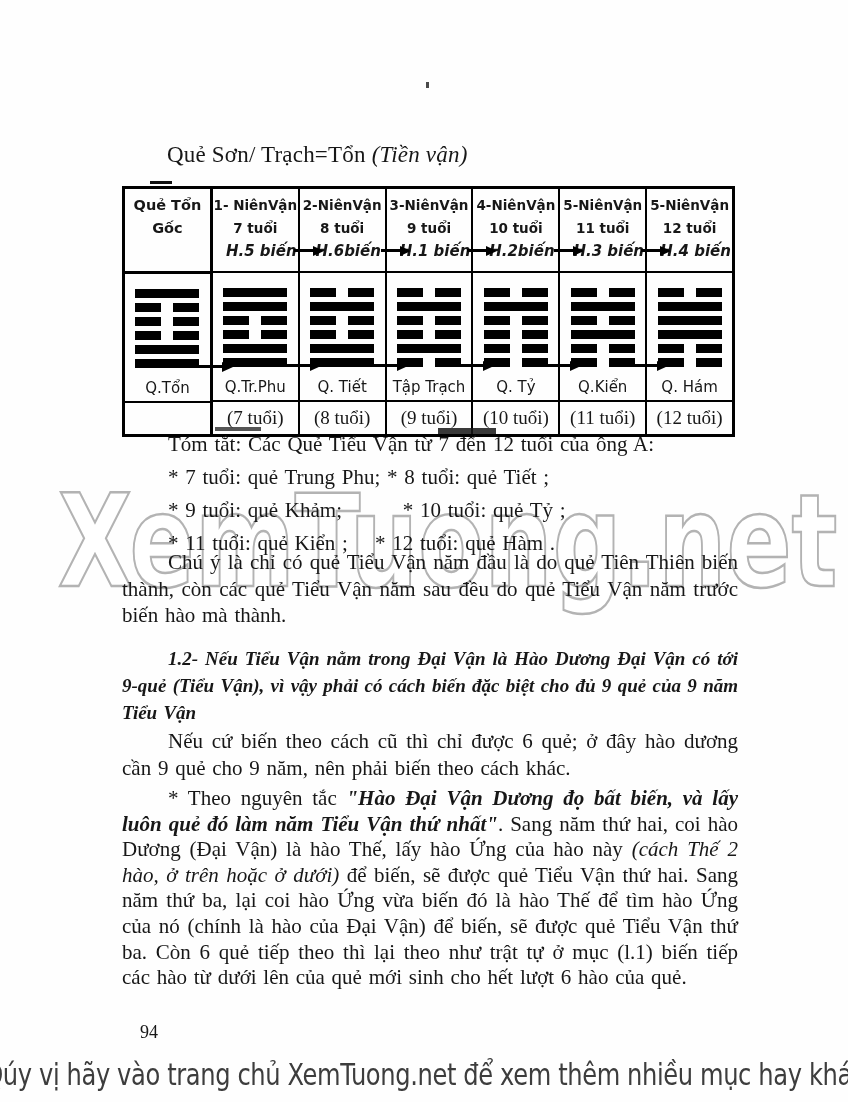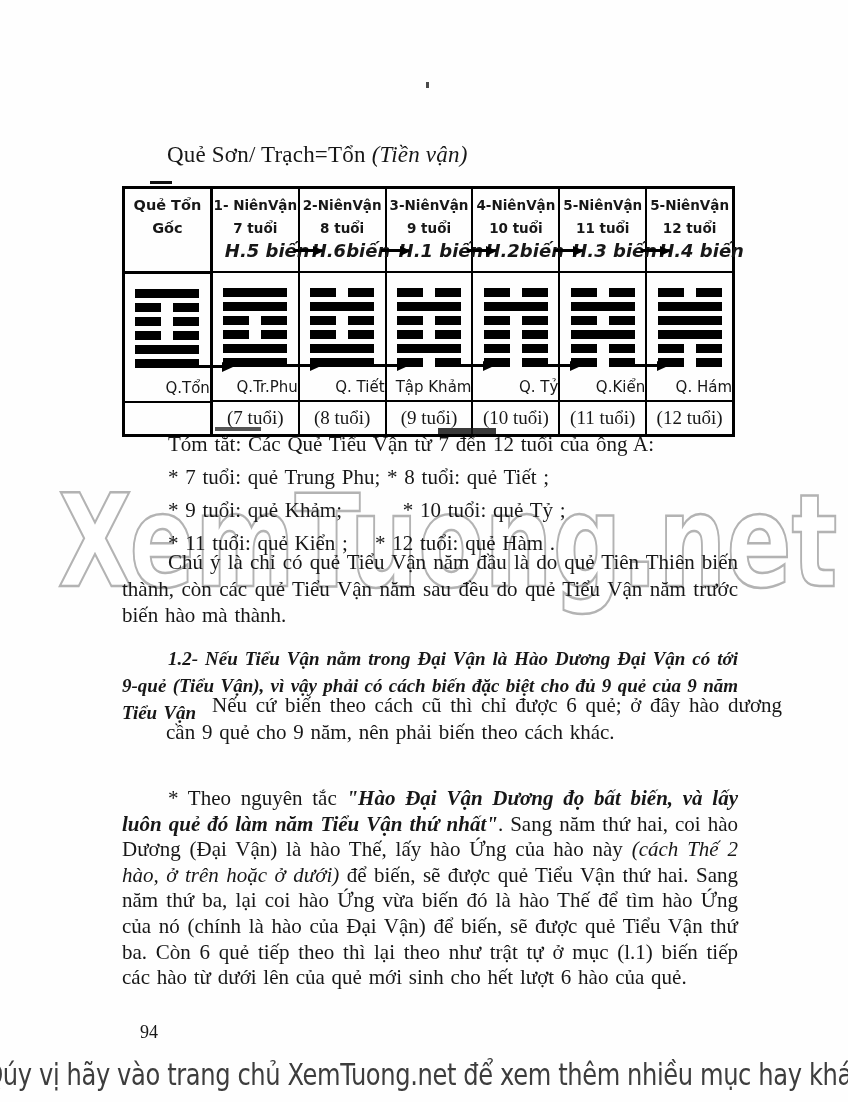--- a/index.html
+++ b/index.html
@@ -25,48 +25,48 @@
     border:3px solid #000;display:flex;background:#fefefe;box-sizing:border-box;
   }
   .col{flex:1 1 0;min-width:0;display:flex;flex-direction:column;}
   .col:not(:last-child){border-right:2px solid #000;}
   .col.col-first{border-right-width:3px;}
   .hdr{height:77px;border-bottom:2px solid #000;text-align:center;
        font-family:"DejaVu Sans",sans-serif;font-weight:bold;font-size:13.5px;
        padding-top:5px;box-sizing:content-box;}
   .col-first .hdr{border-bottom-width:3px;font-size:14.5px;}
   .h1,.h2{line-height:23px;white-space:nowrap;}
-  .h3{line-height:22px;font-style:italic;font-size:18px;position:relative;white-space:nowrap;margin-left:12px;}
+  .h3{line-height:22px;font-style:italic;font-size:15px;position:relative;white-space:nowrap;margin-left:12px;}
   .hexcell{height:127px;border-bottom:2px solid #000;position:relative;}
   .hex{width:64px;margin:15px auto 0;}
   .hexline{height:9px;margin-bottom:5px;background:#000;}
   .hexline.broken{background:none;display:flex;justify-content:space-between;}
   .hexline.broken i{display:block;width:26px;height:100%;background:#000;}
-  .hlabel{position:absolute;bottom:4px;left:0;right:0;text-align:right;
+  .hlabel{position:absolute;bottom:4px;left:0;right:0;text-align:center;
           font-family:"DejaVu Sans",sans-serif;font-size:15px;white-space:nowrap;}
   .agecell{height:31px;line-height:31px;text-align:center;font-size:19px;white-space:nowrap;border-radius:12px;}
   
   .arrow{position:absolute;height:0;border-top:3px solid #000;z-index:6;}
   .arrow::after{content:"";position:absolute;right:-10px;top:-6.5px;width:0;height:0;
     border-left:11px solid #000;border-top:5px solid transparent;border-bottom:5px solid transparent;}
   .harrow{right:-16px;top:9px;width:20px;}
   .hexarrow{right:-13px;bottom:33px;width:31px;}
   
   .block{left:122px;width:616px;z-index:2;font-size:21px;word-spacing:1.5px;}
   .line{white-space:pre-wrap;padding-left:46px;}
   .para{text-align:justify;text-indent:46px;line-height:26.5px;}
   .bolditalic{font-weight:bold;font-style:italic;}
   .italic{font-style:italic;}
   #tomtat{top:432px;}
   #sum1{top:465px;}
   #sum2{top:498px;}
   #sum3{top:531px;}
   #para-note{top:549px;}
   #para-12{top:645px;line-height:27px;font-size:19px;}
-  #para-neu{top:692px;line-height:27px;margin-left:44px;}
+  #para-neu{top:728px;line-height:27px;}
   #para-theo{top:786px;line-height:25.6px;}
   .pagenum{left:140px;top:1022px;font-size:18px;z-index:2;}
   
   .footer{left:0;right:0;top:1056px;height:46px;display:flex;justify-content:center;align-items:flex-start;z-index:3;}
   .footer-text{font-family:"DejaVu Sans",sans-serif;font-size:31px;color:#3d3d3d;
     white-space:nowrap;transform:scaleX(.78);transform-origin:center top;letter-spacing:-.5px;}
   
   .speck{left:426px;top:82px;width:3px;height:6px;background:#4a4a4a;z-index:2;}
   .tick{left:150px;top:181px;width:22px;height:3px;background:#111;z-index:3;}
   .smudge1{left:215px;top:427px;width:46px;height:4px;background:#2a2a2a;opacity:.8;z-index:3;}
@@ -191,21 +191,21 @@
           <div class="hexline broken">
             <i></i>
             <i></i>
           </div>
           <div class="hexline"></div>
           <div class="hexline broken">
             <i></i>
             <i></i>
           </div>
         </div>
-        <div class="hlabel">Tập Khảm</div>
+        <div class="hlabel">Tập Trạch</div>
         <span class="arrow hexarrow"></span>
       </div>
       <div class="agecell">(9 tuổi)</div>
     </div>
     <div class="col">
       <div class="hdr">
         <div class="h1">4-NiênVận</div>
         <div class="h2">10 tuổi</div>
         <div class="h3">H.2biến<span class="arrow harrow"></span></div>
       </div>

